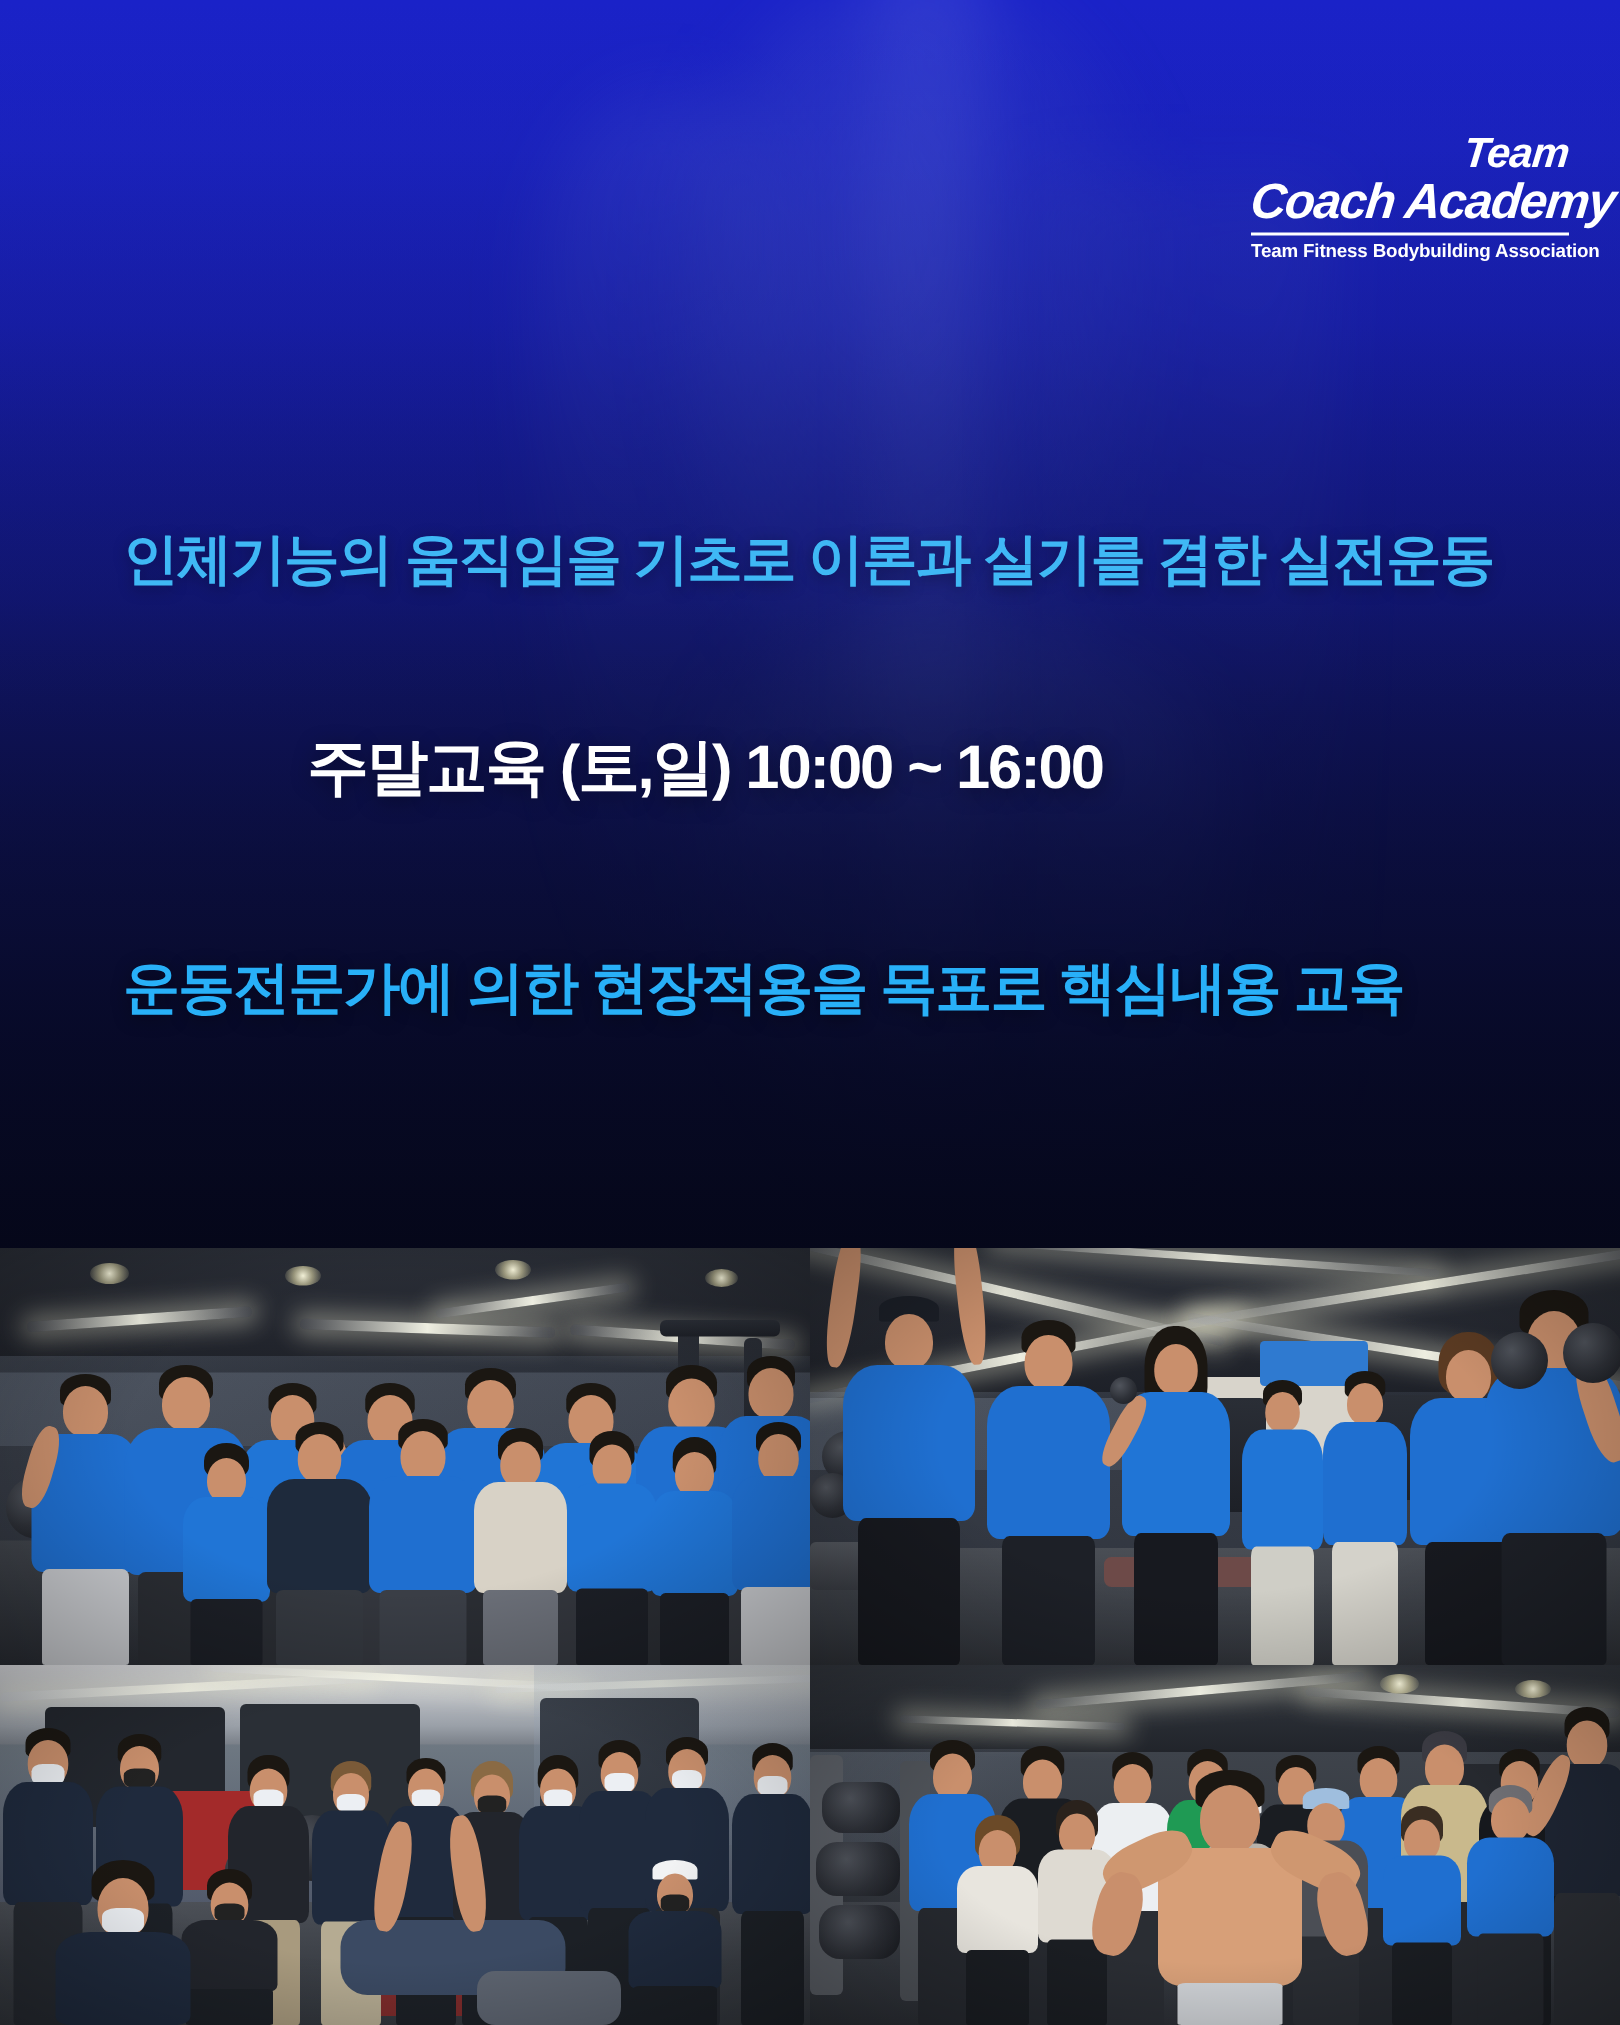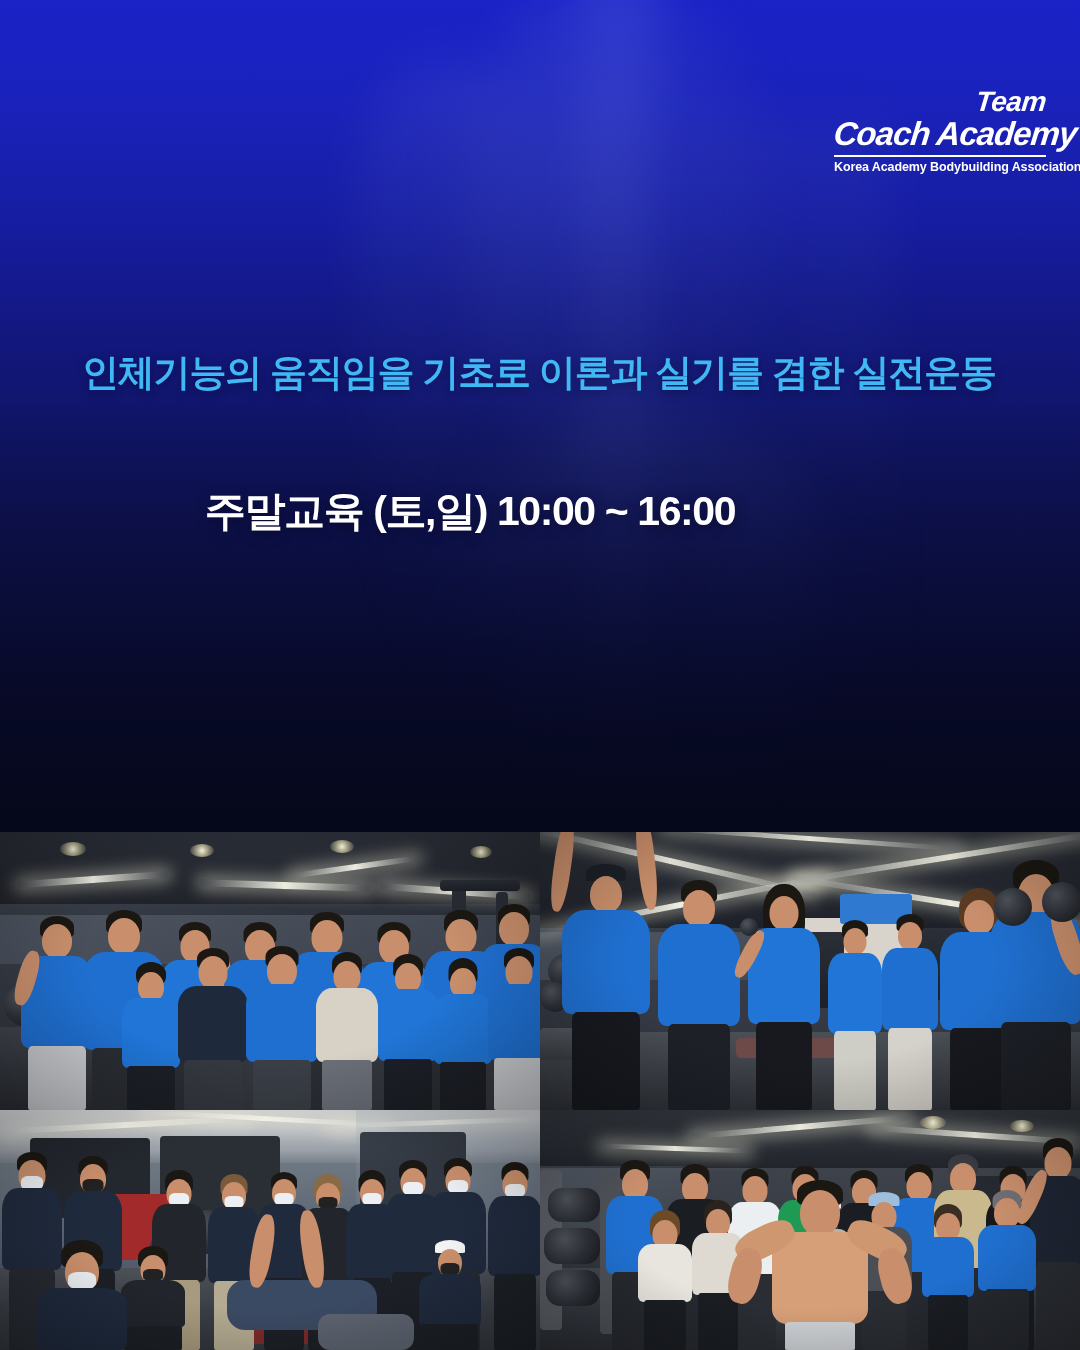--- a/index.html
+++ b/index.html
@@ -309,29 +309,30 @@
       <div class="sil-streak"></div>
       <div class="sil-shade"></div>
     </div>
 
     <div class="hero-veil"></div>
 
     <div class="logo">
       <div class="logo-team">Team</div>
       <div class="logo-main">Coach Academy</div>
       <div class="logo-rule"></div>
-      <div class="logo-sub">Korea Academy Bodybuilding Association</div>
+      <div class="logo-sub">Team Fitness Bodybuilding Association</div>
     </div>
 
 
     <div class="subhead">인체기능의 움직임을 기초로 이론과 실기를 겸한 실전운동</div>
 
     <div class="schedule">주말교육 (토,일) 10:00 ~ 16:00</div>
 
     <div class="bodycopy">
+      <div>운동전문가에 의한 현장적용을 목표로 핵심내용 교육</div>
     </div>
   </div>
 
   <div class="grid">
 
     <div class="cell">
       <div class="gymbg">
         <div class="ceiling"></div>
         <div class="wall"></div>
         <div class="floor"></div>

